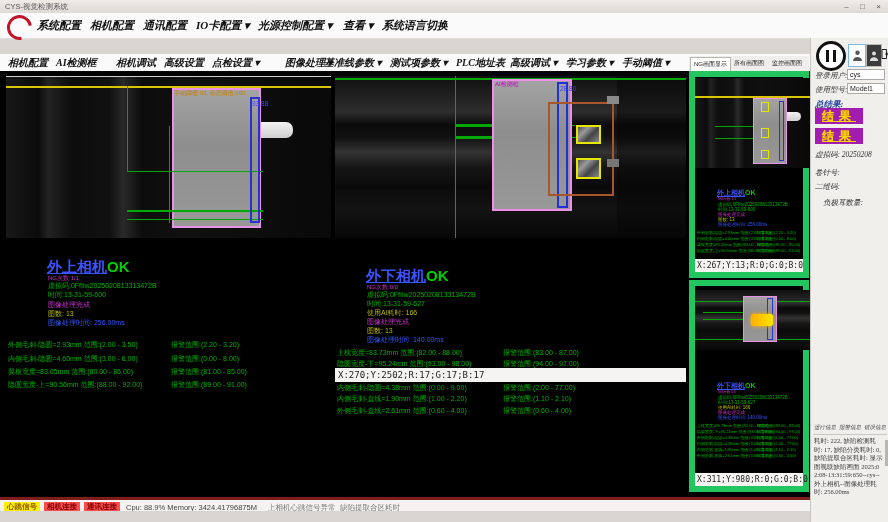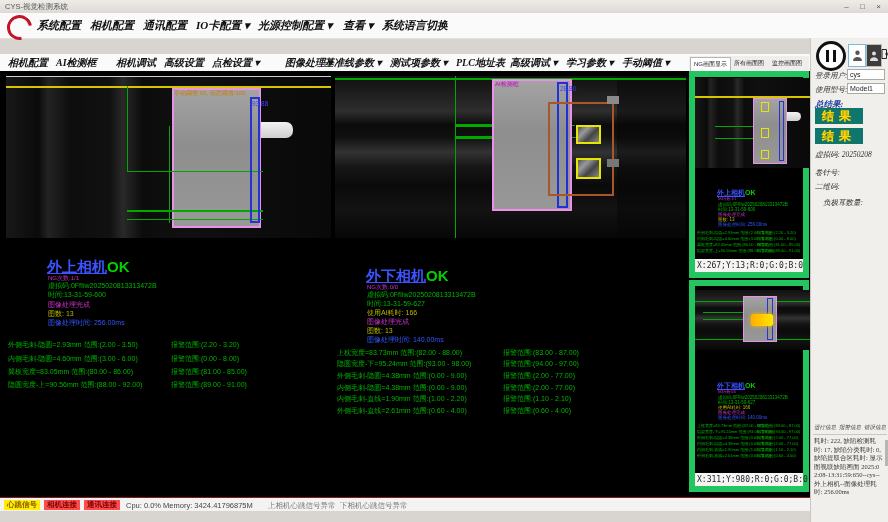--- a/index.html
+++ b/index.html
@@ -44,32 +44,32 @@
   .stitle{font-size:7px;font-weight:bold;line-height:7px;}
   .ng-tabs{left:689px;top:56px;width:120px;height:15px;background:#efeeec;border-bottom:1px solid #cfcdc9;}
   .ng-tab{top:1px;height:13px;font-size:6px;line-height:13px;padding:0 3px;color:#222;}
   .ng-tab.sel{background:#fff;border:1px solid #b8b6b2;border-bottom:none;}
   .scoord{position:absolute;left:0;right:0;height:13px;background:#f5f4f2;color:#222;
           font-family:"DejaVu Sans Mono",monospace;font-size:8px;line-height:13px;padding-left:2px;box-sizing:border-box;}
   
   .sidebar{left:810px;top:38px;width:78px;height:484px;background:#f0efec;border-left:1px solid #c8c6c2;box-sizing:border-box;}
   .sb-label{position:absolute;font-size:7.5px;color:#333;font-family:"Liberation Serif",serif;font-style:italic;white-space:nowrap;}
   .sb-input{position:absolute;background:#fff;border:1px solid #abaaa7;font-size:7px;line-height:10px;padding-left:2px;box-sizing:border-box;}
-  .resbox{position:absolute;background:#0f766e;color:#ffd400;font-weight:bold;font-size:12px;text-align:center;
-          line-height:16px;letter-spacing:5px;text-shadow:0 0 1px #caa500;}
+  .resbox{position:absolute;background:#a21caf;color:#ffd400;font-weight:bold;font-size:12px;text-align:center;
+          line-height:16px;letter-spacing:5px;text-shadow:0 0 1px #caa500;text-decoration:underline;}
   .iconbtn{position:absolute;background:#fff;border:1px solid #bdbbb7;display:flex;align-items:center;justify-content:center;}
   .pausebtn{border:none;background:transparent;}
   .pcircle{width:24px;height:24px;border:3px solid #111;border-radius:50%;position:relative;background:#fff;}
   .pcircle:before,.pcircle:after{content:"";position:absolute;top:6px;width:3px;height:12px;background:#111;}
   .pcircle:before{left:7px;} .pcircle:after{left:14px;}
   .log-tab{position:absolute;font-size:5.5px;color:#444;top:0;font-family:"Liberation Serif",serif;font-style:italic;}
   .log-text{position:absolute;font-size:6.5px;line-height:8.5px;color:#3a3a3a;width:70px;word-break:break-all;
             font-family:"Liberation Serif",serif;}
   
-  .statusbar{left:0;top:497px;width:810px;height:14px;background:#f4f3f1;border-top:1px solid #7f1d1d;}
+  .statusbar{left:0;top:497px;width:810px;height:14px;background:#f4f3f1;border-top:3px solid #7f1d1d;}
   .badge{position:absolute;top:2px;font-size:7.5px;font-weight:bold;line-height:10px;padding:0 3px;}
   .sb-txt{position:absolute;top:3px;font-size:7.5px;color:#444;white-space:nowrap;}
   .bottomfill{left:0;top:511px;width:810px;height:11px;background:#d8d5d0;}
   svg{display:block;}
 </style>
 </head>
 <body>
 
 <div class="app">
 
@@ -183,20 +183,21 @@
       <div class="mrow g" style="left:2px;top:289px;">隐圆宽度-下=95.24mm 范围:(93.00 - 98.00)</div>
       <div class="mrow g" style="left:168px;top:289px;">报警范围:(94.00 - 97.00)</div>
       <div class="mrow g" style="left:2px;top:301px;">外侧毛刺-隐圆=4.38mm 范围:(0.00 - 9.00)</div>
       <div class="mrow g" style="left:168px;top:301px;">报警范围:(2.00 - 77.00)</div>
       <div class="mrow g" style="left:2px;top:313px;">内侧毛刺-隐圆=4.38mm 范围:(0.00 - 9.00)</div>
       <div class="mrow g" style="left:168px;top:313px;">报警范围:(2.00 - 77.00)</div>
       <div class="mrow g" style="left:2px;top:324px;">内侧毛刺-直线=1.90mm 范围:(1.00 - 2.20)</div>
       <div class="mrow g" style="left:168px;top:324px;">报警范围:(1.10 - 2.10)</div>
       <div class="mrow g" style="left:2px;top:336px;">外侧毛刺-直线=2.61mm 范围:(0.60 - 4.00)</div>
       <div class="mrow g" style="left:168px;top:336px;">报警范围:(0.60 - 4.00)</div>
+      <div class="coordbar nw">X:270;Y:2502;R:17;G:17;B:17</div>
     </div>
 
     <div class="spanel" style="left:689px;top:0;width:120px;height:207px;">
       <div class="cam-img streaks" style="left:0;top:1px;width:118px;height:90px;">
         <div class="abs yline" style="left:0;top:18px;width:118px;height:1.5px;"></div>
         <div class="abs part" style="left:58px;top:20px;width:34px;height:66px;border:1px solid #e791e7;box-sizing:border-box;"></div>
         <div class="abs" style="left:84px;top:23px;width:5px;height:60px;border:1px solid #2733cc;box-sizing:border-box;"></div>
         <div class="abs" style="left:66px;top:24px;width:8px;height:10px;border:1px solid #e6e600;box-sizing:border-box;"></div>
         <div class="abs" style="left:66px;top:50px;width:8px;height:10px;border:1px solid #e6e600;box-sizing:border-box;"></div>
         <div class="abs" style="left:66px;top:72px;width:8px;height:9px;border:1px solid #e6e600;box-sizing:border-box;"></div>
@@ -299,18 +300,18 @@
       <div class="log-tab nw" style="left:51px;">错误信息</div>
     </div>
     <div class="log-text" style="left:3px;top:399px;">耗时: 222, 缺陷检测耗时: 17, 缺陷分类耗时: 0, 缺陷提取合区耗时: 显示图视联缺陷画面 2025:02:08-13:31:59:650--cys--外上相机--图像处理耗时: 256.00ms</div>
     <div class="abs" style="left:74px;top:402px;width:3px;height:26px;background:#b8b6b2;"></div>
   </div>
 
   <div class="abs statusbar">
     <div class="badge nw" style="left:4px;background:#ffee00;color:#8a5a00;">心跳信号</div>
     <div class="badge nw" style="left:44px;background:#ff4d4d;color:#7a0000;">相机连接</div>
     <div class="badge nw" style="left:84px;background:#ff4d4d;color:#7a0000;">通讯连接</div>
-    <div class="sb-txt" style="left:126px;">Cpu: 0.0% Memory: 3424.41796875M</div>
+    <div class="sb-txt" style="left:126px;">Cpu: 88.9% Memory: 3424.41796875M</div>
     <div class="sb-txt" style="left:268px;color:#777;">上相机心跳信号异常</div>
-    <div class="sb-txt" style="left:340px;color:#777;">下相机心跳信号异常</div>
+    <div class="sb-txt" style="left:340px;color:#777;">缺陷提取合区耗时</div>
   </div>
   <div class="abs bottomfill"></div>
 </div>
 
 </body></html>

